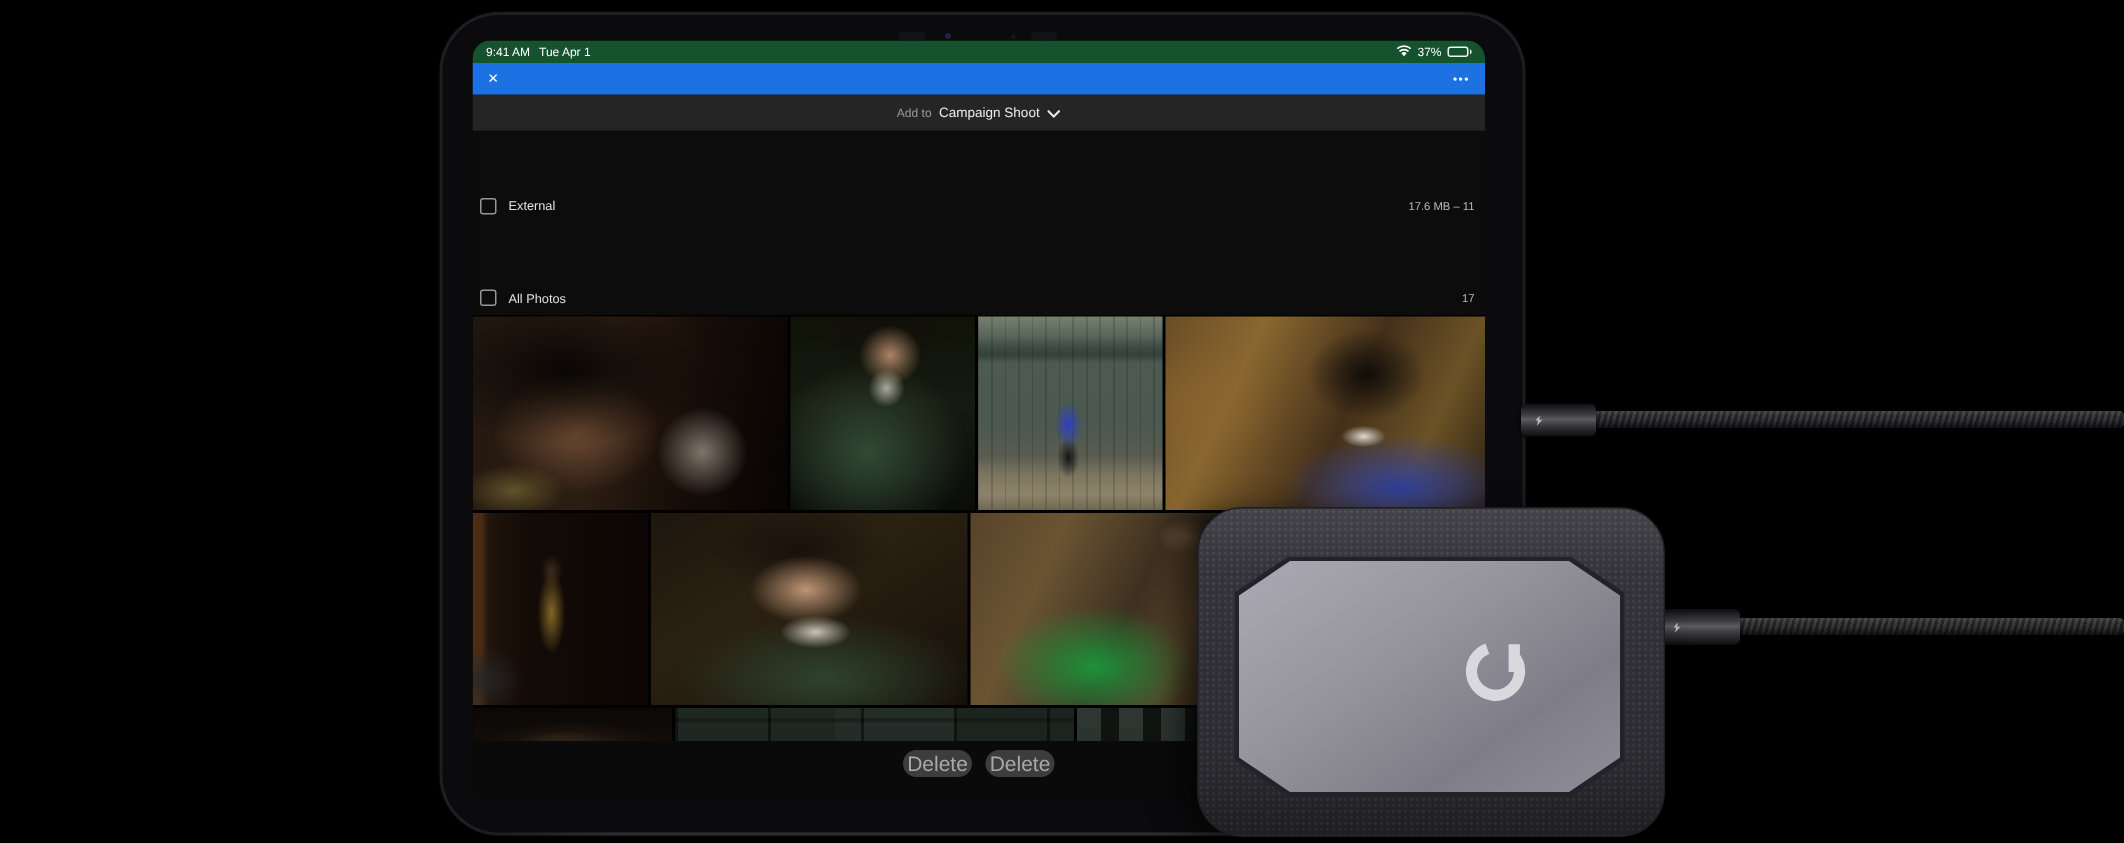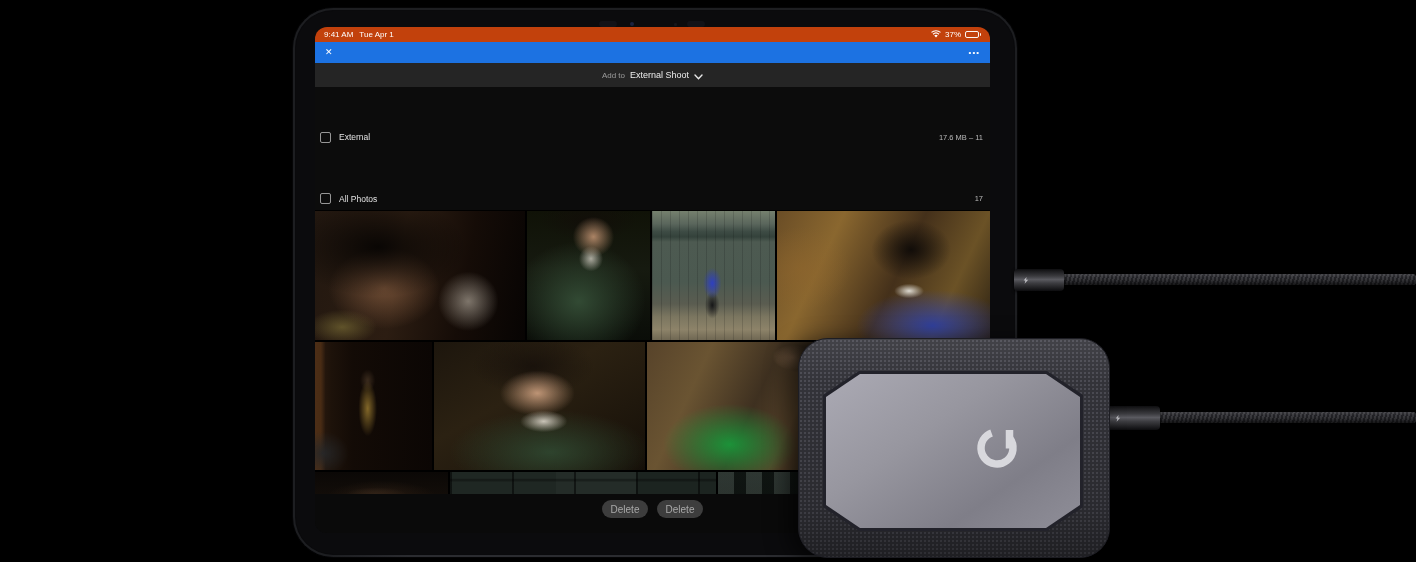--- a/index.html
+++ b/index.html
@@ -13,21 +13,21 @@
           box-shadow: inset 0 0 0 2px #1d1e21, inset 0 0 0 3px #0a0a0c, 0 0 0 1px #050506;
           z-index:1; }
   .cam-pill { position:absolute; top:13px; width:18px; height:6px; border-radius:3px; background:#121217; }
   .cam-dot  { position:absolute; border-radius:50%; }
 
   .screen { position:absolute; left:22px; top:19px; width:675px; height:506px;
             background:#0c0c0c; border-radius:12px; overflow:hidden;
             display:flex; flex-direction:column; }
 
   
-  .statusbar { height:15px; background:#c2410c; display:flex; align-items:center;
+  .statusbar { height:15px; background:#14532d; display:flex; align-items:center;
                justify-content:space-between; padding:0 9px; color:#fff; font-size:8px; }
   .sb-left span { margin-right:6px; }
   .sb-right { display:flex; align-items:center; gap:4px; }
   .battery { display:flex; align-items:center; }
   .batt-body { width:14px; height:7px; border:1px solid rgba(255,255,255,.95); border-radius:2px; padding:1px; }
   .batt-fill { width:100%; height:100%; background:#fff; border-radius:1px; }
   .batt-nub { width:1.5px; height:3px; background:rgba(255,255,255,.95); border-radius:0 1px 1px 0; margin-left:.5px; }
 
   
   .appheader { height:21px; background:#1c72e2; display:flex; align-items:center;
@@ -113,21 +113,21 @@
     repeating-linear-gradient(90deg, rgba(90,100,95,.28) 0 16px, rgba(8,12,10,.65) 16px 28px),
     linear-gradient(180deg,#20282418, #1a211d); background-color:#1d2521; }
   .p-r3p4 { background:
     radial-gradient(50% 60% at 40% 30%, rgba(70,50,25,.45), transparent 75%),
     linear-gradient(120deg,#1a130c, #241a10 60%, #120c07); }
 
   
   .footer { height:39px; background:#0a0a0a; display:flex; align-items:flex-start;
             justify-content:center; gap:9px; padding-top:6px; }
   .pill-btn { width:46px; height:18px; border-radius:9px; background:#3d3d3d; border:none;
-              color:#a9a9a9; font-size:10px; font-family:inherit; display:flex;
+              color:#a9a9a9; font-size:14px; font-family:inherit; display:flex;
               align-items:center; justify-content:center; }
 
   
   .braid { position:absolute; height:11px; border-radius:3px;
            background:repeating-linear-gradient(105deg, #3b3b3f 0 2px, #222226 2px 4px);
            box-shadow: inset 0 2px 2px rgba(255,255,255,.09), inset 0 -3px 4px rgba(0,0,0,.65);
            z-index:2; }
   .connector { position:absolute; border-radius:4px;
            background:linear-gradient(180deg,#0e0e10 0%, #3a3a3e 32%, #5a5a60 48%, #3d3d41 64%, #0c0c0e 100%);
            box-shadow:0 1px 3px rgba(0,0,0,.8); z-index:2;
@@ -190,21 +190,21 @@
         </div>
       </div>
 
       <div class="appheader">
         <span class="close-btn">✕</span>
         <span class="more-btn">•••</span>
       </div>
 
       <div class="addto">
         <span class="addto-label">Add to</span>
-        <span class="addto-album">External Shoot</span>
+        <span class="addto-album">Campaign Shoot</span>
         <span>
           <svg width="9" height="6" viewBox="0 0 9 6">
               <path d="M1 1.1 L4.5 4.7 L8 1.1" stroke="#e8e8e8" stroke-width="1.4" fill="none" stroke-linecap="round"></path>
             </svg>
         </span>
       </div>
 
       <div class="srcrow">
         <span class="checkbox"></span>
         <span class="src-label">External</span>

